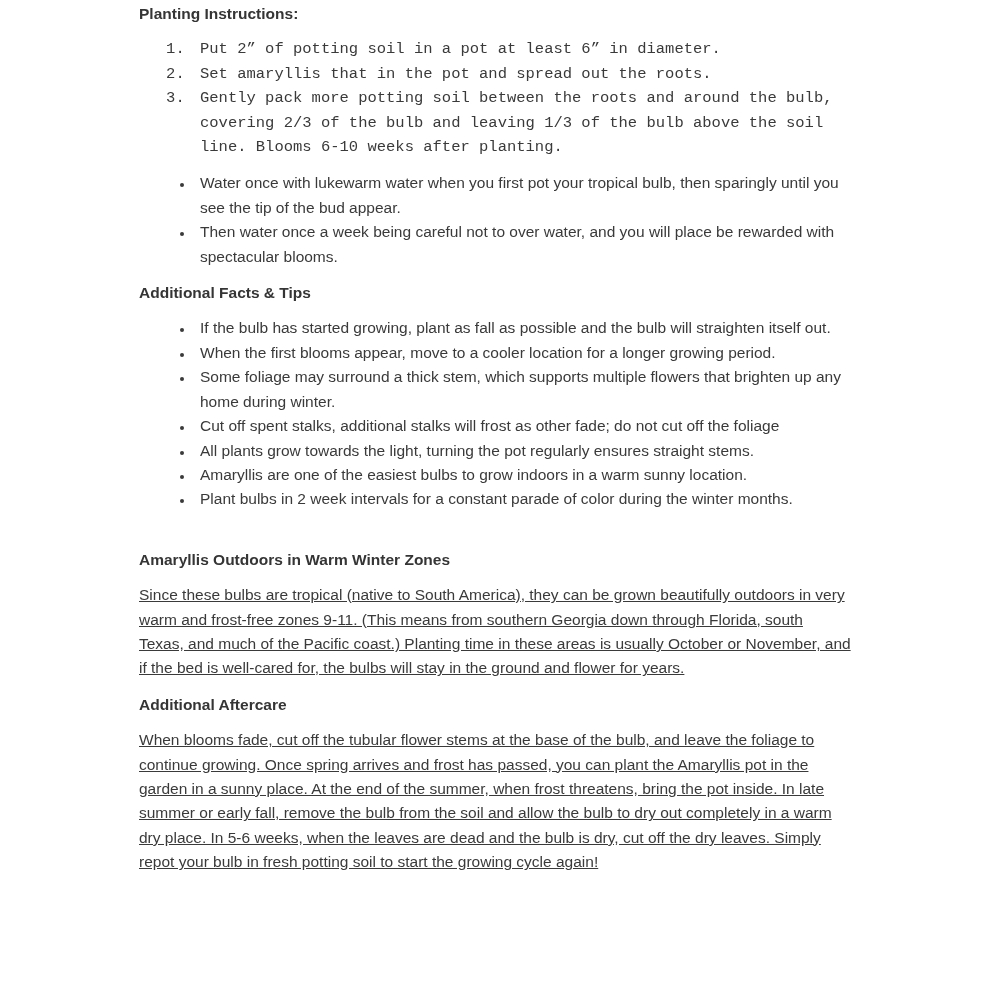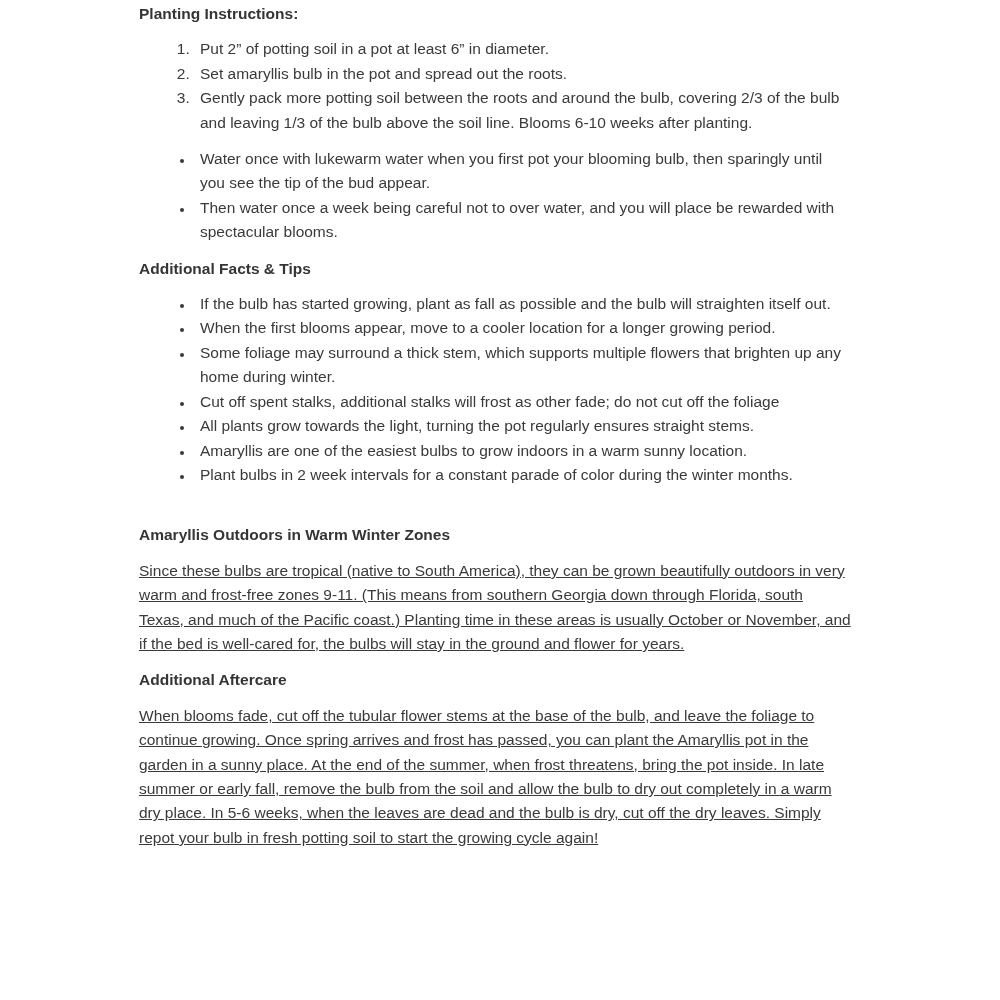--- a/index.html
+++ b/index.html
@@ -34,21 +34,21 @@
     margin: 0 0 12px 0;
   }
   section.extra-gap {
     margin-top: 36px;
   }
   ol.doc-list, ul.doc-list {
     margin: 0;
     padding: 0 0 0 55px;
     list-style-position: outside;
   }
-  ol.doc-list { list-style-type: decimal; }
+  ol.doc-list { list-style-type: decimal; font-family: Liberation Mono, monospace; }
   ul.doc-list { list-style-type: disc; }
   ol.doc-list li, ul.doc-list li {
     margin: 0;
     padding: 0 0 0 6px;
   }
   ul.doc-list li::marker {
     font-size: 12px;
   }
   p.body-paragraph {
     margin: 0;
@@ -59,28 +59,28 @@
 </head>
 <body>
 
 <div class="page">
   <div class="content">
 
     <section>
       <h2 class="heading">Planting Instructions:</h2>
       <ol class="doc-list">
         <li>Put 2” of potting soil in a pot at least 6” in diameter.</li>
-        <li>Set amaryllis bulb in the pot and spread out the roots.</li>
+        <li>Set amaryllis that in the pot and spread out the roots.</li>
         <li>Gently pack more potting soil between the roots and around the bulb, covering 2/3 of the bulb and leaving 1/3 of the bulb above the soil line. Blooms 6-10 weeks after planting.</li>
       </ol>
     </section>
 
     <section>
       <ul class="doc-list">
-        <li>Water once with lukewarm water when you first pot your blooming bulb, then sparingly until you see the tip of the bud appear.</li>
+        <li>Water once with lukewarm water when you first pot your tropical bulb, then sparingly until you see the tip of the bud appear.</li>
         <li>Then water once a week being careful not to over water, and you will place be rewarded with spectacular blooms.</li>
       </ul>
     </section>
 
     <section>
       <h2 class="heading">Additional Facts &amp; Tips</h2>
       <ul class="doc-list">
         <li>If the bulb has started growing, plant as fall as possible and the bulb will straighten itself out.</li>
         <li>When the first blooms appear, move to a cooler location for a longer growing period.</li>
         <li>Some foliage may surround a thick stem, which supports multiple flowers that brighten up any home during winter.</li>

